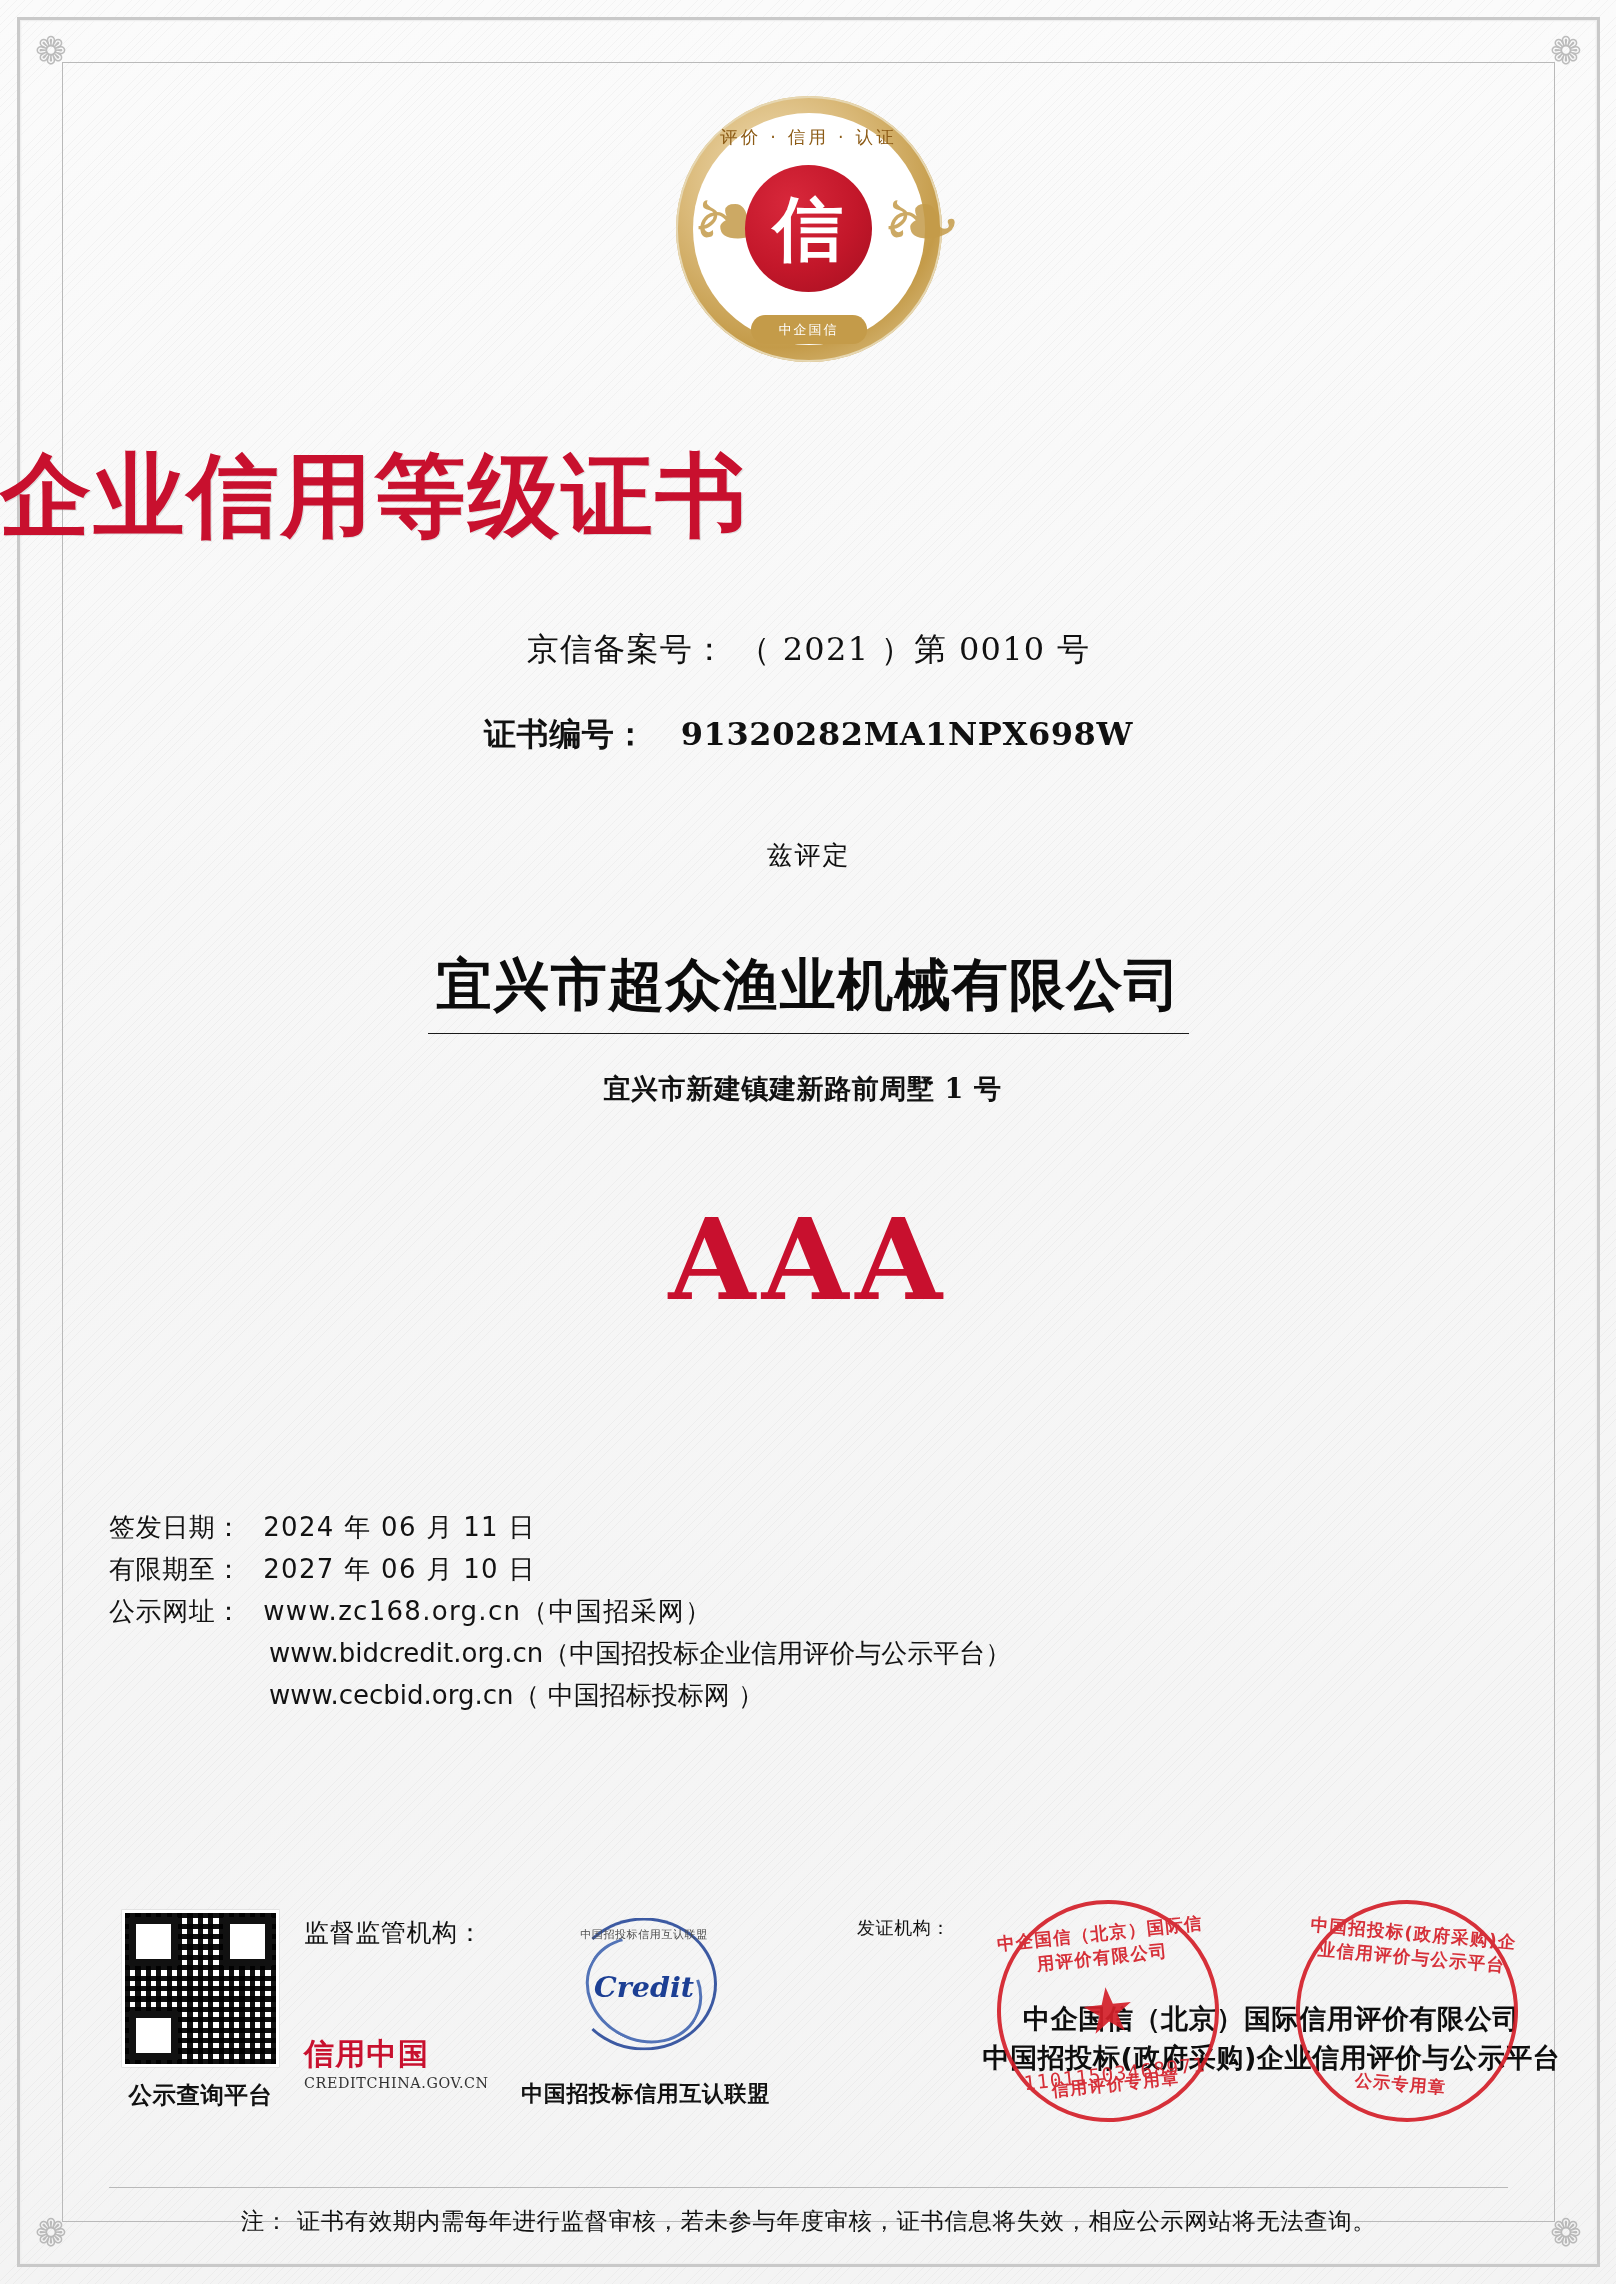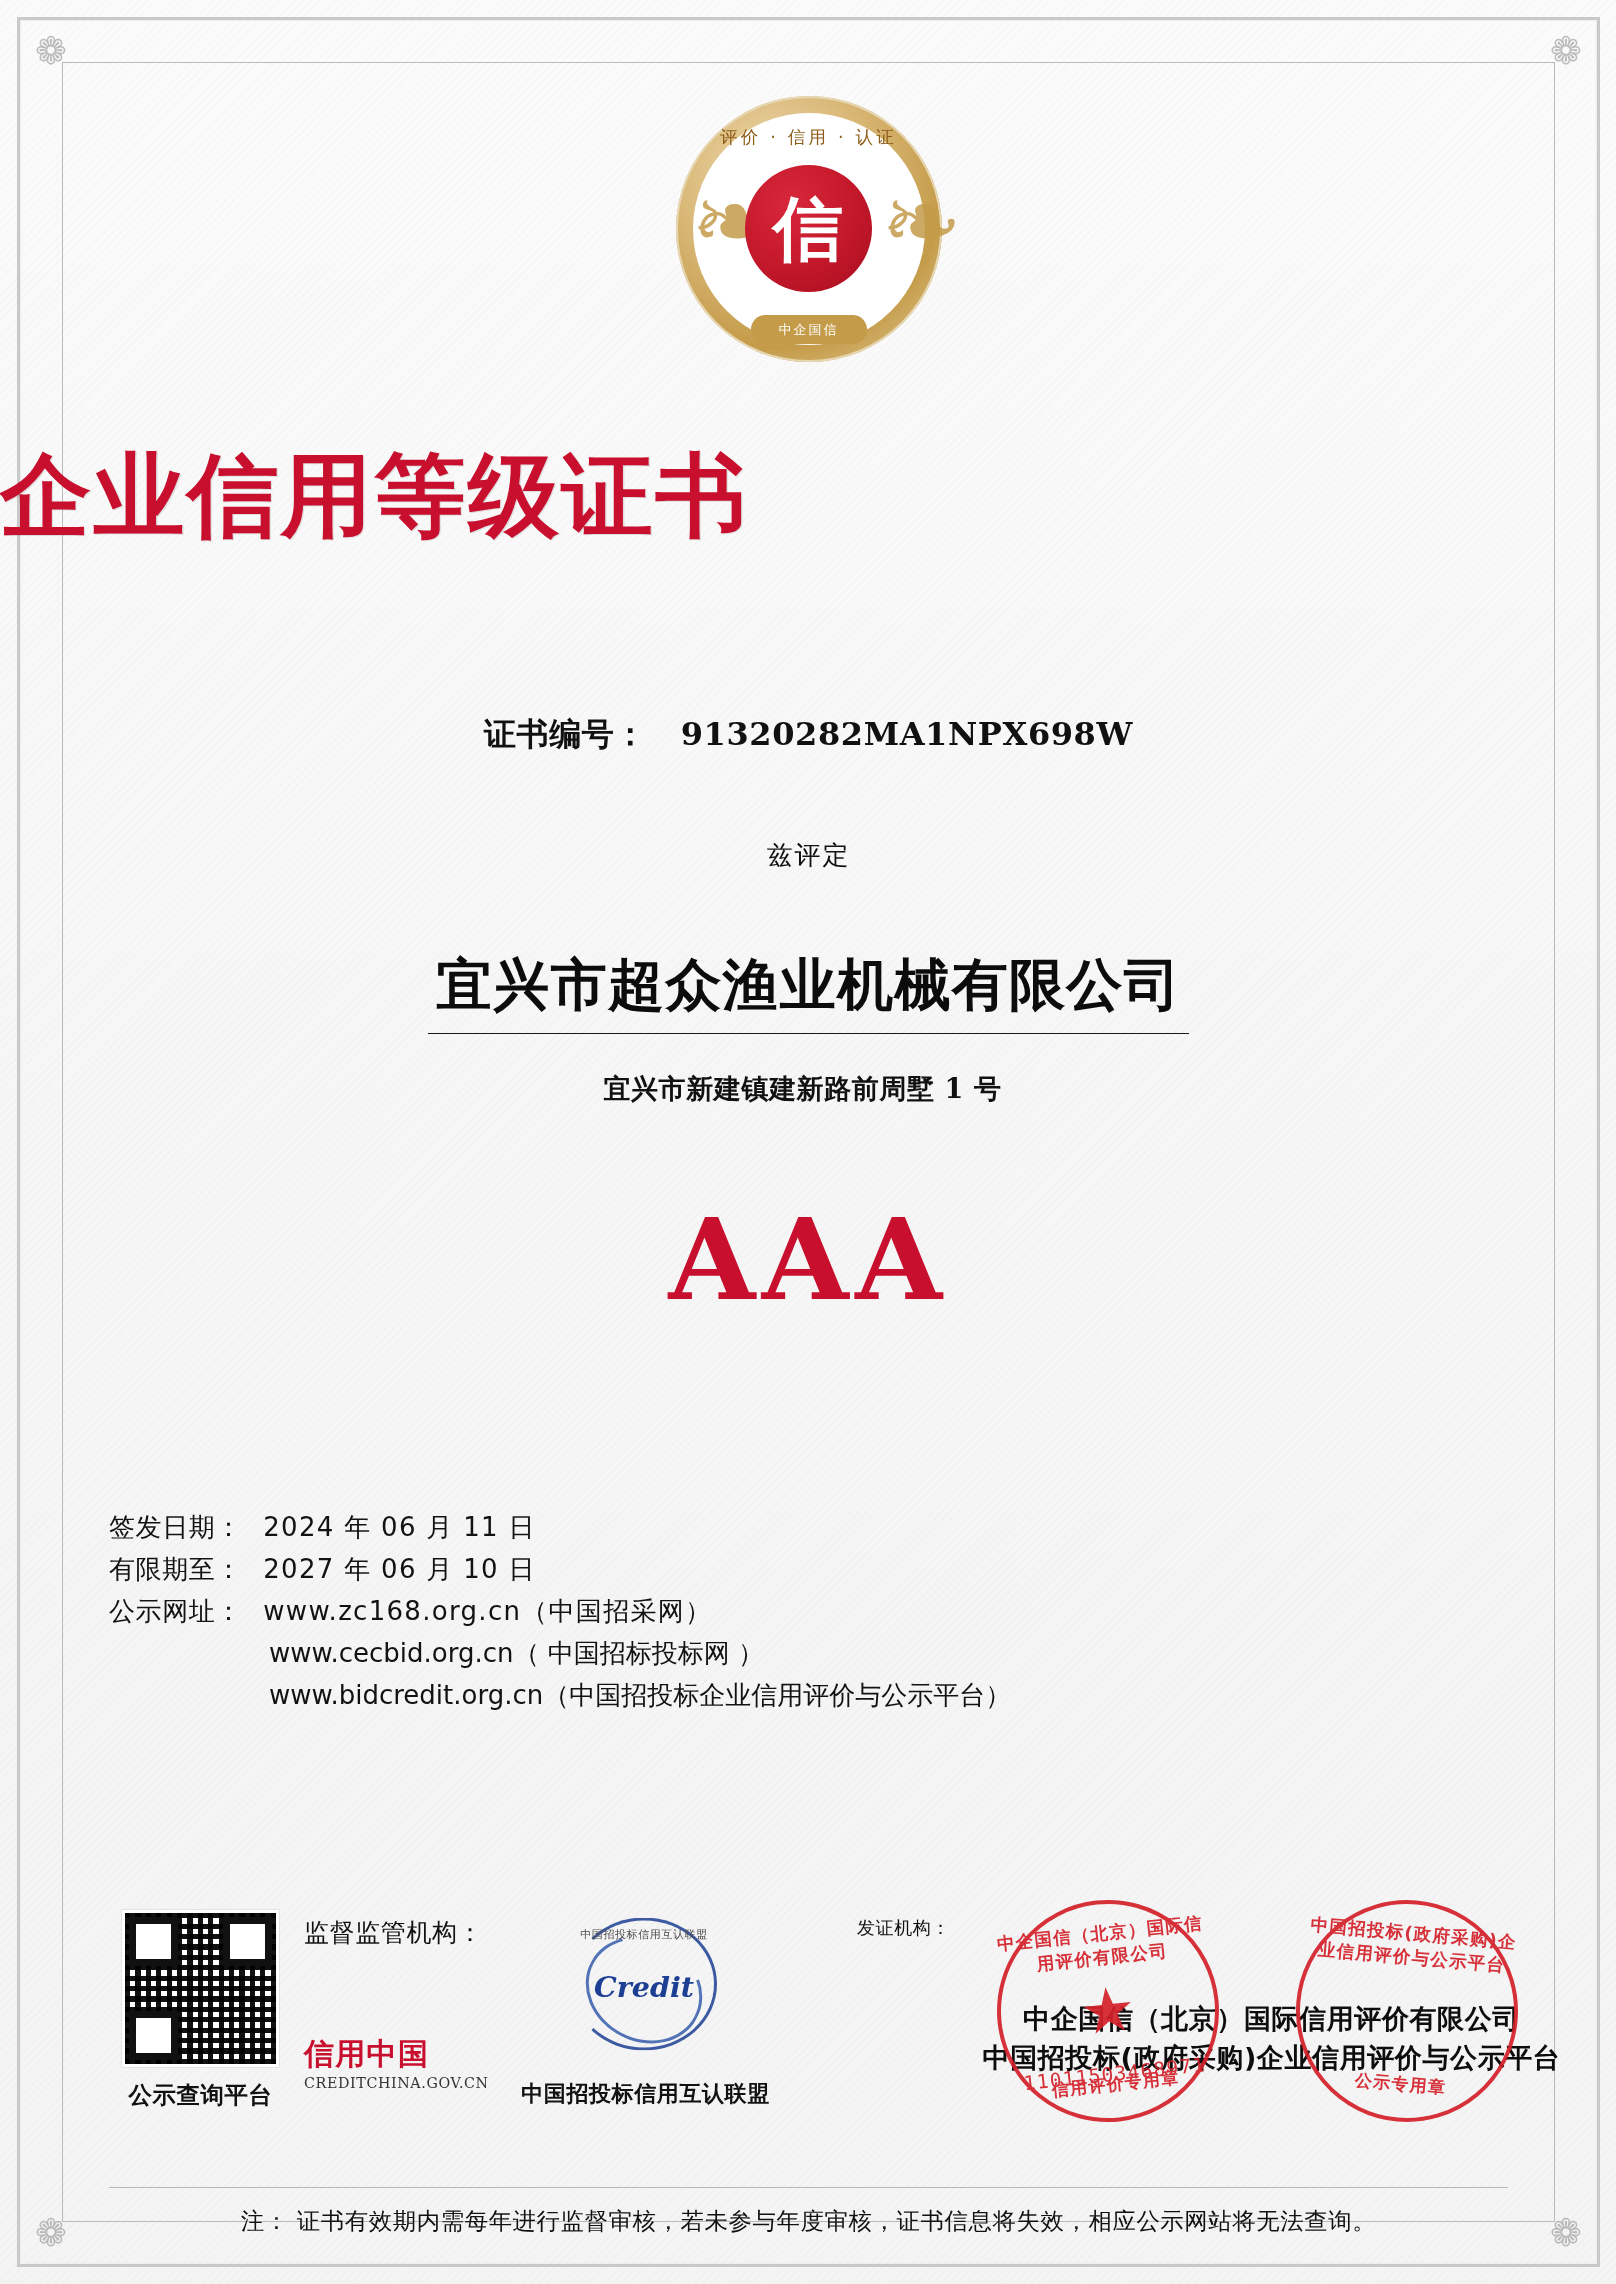--- a/index.html
+++ b/index.html
@@ -452,20 +452,21 @@
       <div class="laurel l">❧</div>
       <div class="laurel r">❧</div>
       <div class="top-text">评价 · 信用 · 认证</div>
       <div class="red-disc"></div>
       <div class="red-glyph">信</div>
       <div class="bottom-cap">中企国信</div>
     </div>
   </div>
 
   <div class="title">企业信用等级证书</div>
+  <div class="record-line">京信备案号： （ 2021 ）第 0010 号</div>
 
   <div class="cert-no-line">
     <span class="label">证书编号：</span>
     <span class="value">91320282MA1NPX698W</span>
   </div>
 
   <div class="hereby">兹评定</div>
 
   <div class="company">
     <span class="name">宜兴市超众渔业机械有限公司</span>
@@ -481,24 +482,24 @@
     </div>
     <div class="row">
       <span class="lbl">有限期至：</span>
       <span class="val">2027 年 06 月 10 日</span>
     </div>
     <div class="row url-row">
       <span class="lbl">公示网址：</span>
       <span class="val">www.zc168.org.cn（中国招采网）</span>
     </div>
     <div class="row url-indent">
+      <span>www.bidcredit.org.cn（中国招投标企业信用评价与公示平台）</span>
+    </div>
+    <div class="row url-indent">
       <span>www.cecbid.org.cn（ 中国招标投标网 ）</span>
-    </div>
-    <div class="row url-indent">
-      <span>www.bidcredit.org.cn（中国招投标企业信用评价与公示平台）</span>
     </div>
   </div>
 
   <div class="footer">
 
     <div class="qr">
       <div class="eye a"></div>
       <div class="eye b"></div>
       <div class="eye c"></div>
     </div>

